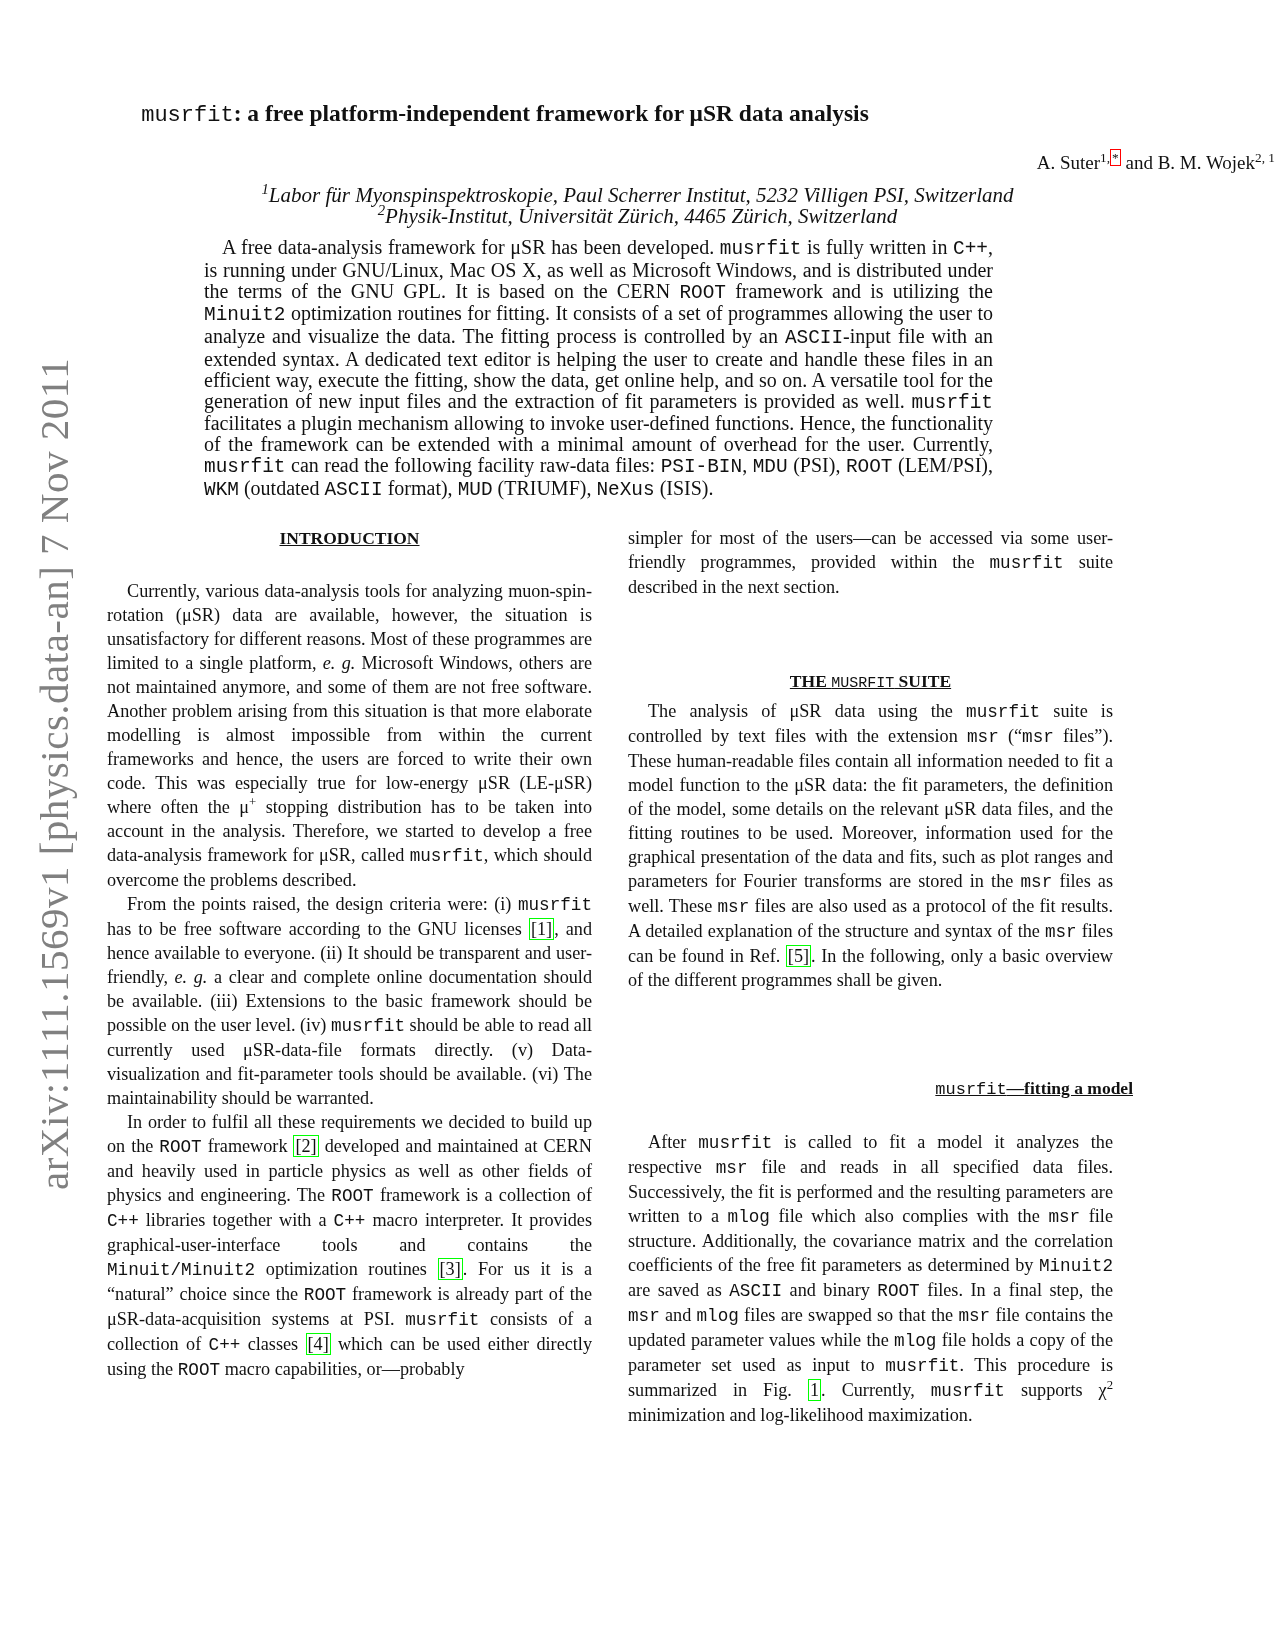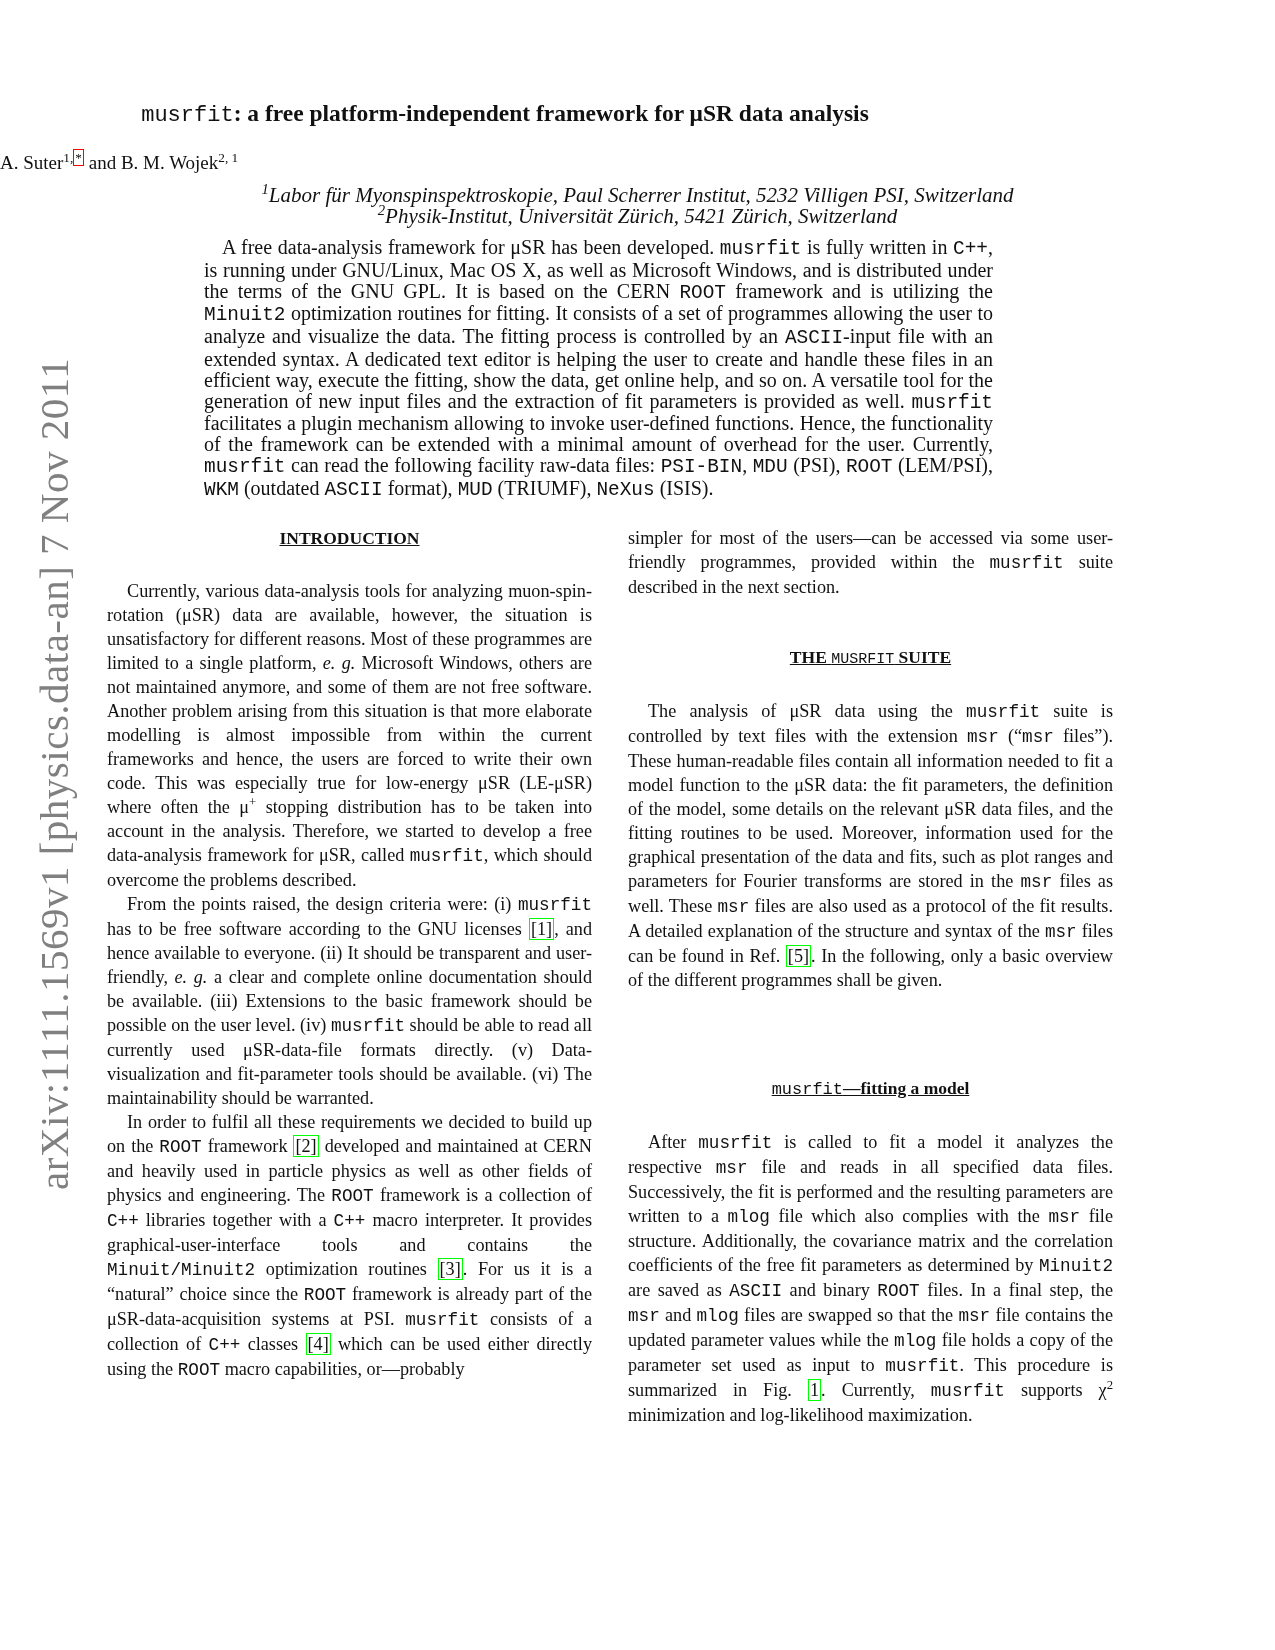--- a/index.html
+++ b/index.html
@@ -22,21 +22,21 @@
     width: 820px;
   }
 
   .title {
     position: absolute; top: 100px; left: 0; width: 1010px; text-align: center;
     font-family: "Liberation Serif", serif; font-weight: bold; font-size: 23.5px;
   }
   .title .tt { font-weight: normal; font-size: 22px; }
 
   .authors {
-    position: absolute; top: 152px; left: 0; width: 1275px; text-align: left;
+    position: absolute; top: 152px; left: 0; width: 1275px; text-align: right;
     font-family: "Liberation Serif", serif; font-size: 19px;
   }
   .affil {
     position: absolute; left: 0; width: 1275px; text-align: center;
     font-family: "Liberation Serif", serif; font-style: italic; font-size: 21px;
   }
   .affil1 { top: 183px; }
   .affil2 { top: 204px; }
 
   .abstract {
@@ -72,46 +72,46 @@
 </div>
 
 <div class="authors">
   <span>A. Suter</span><span class="sup">1,</span><a class="sup fnlink">*</a><span> and </span><span>B. M. Wojek</span><span class="sup">2, 1</span>
 </div>
 
 <div class="affil affil1">
   <span class="sup">1</span><span>Labor für Myonspinspektroskopie, Paul Scherrer Institut, 5232 Villigen PSI, Switzerland</span>
 </div>
 <div class="affil affil2">
-  <span class="sup">2</span><span>Physik-Institut, Universität Zürich, 5421 Zürich, Switzerland</span>
+  <span class="sup">2</span><span>Physik-Institut, Universität Zürich, 4465 Zürich, Switzerland</span>
 </div>
 
 <div class="abstract">
   <span>A free data-analysis framework for μSR has been developed. </span><span class="tt">musrfit</span><span> is fully written in </span><span class="tt">C++</span><span>, is running under GNU/Linux, Mac OS X, as well as Microsoft Windows, and is distributed under the terms of the GNU GPL. It is based on the CERN </span><span class="tt">ROOT</span><span> framework and is utilizing the </span><span class="tt">Minuit2</span><span> optimization routines for fitting. It consists of a set of programmes allowing the user to analyze and visualize the data. The fitting process is controlled by an </span><span class="tt">ASCII</span><span>-input file with an extended syntax. A dedicated text editor is helping the user to create and handle these files in an efficient way, execute the fitting, show the data, get online help, and so on. A versatile tool for the generation of new input files and the extraction of fit parameters is provided as well. </span><span class="tt">musrfit</span><span> facilitates a plugin mechanism allowing to invoke user-defined functions. Hence, the functionality of the framework can be extended with a minimal amount of overhead for the user. Currently, </span><span class="tt">musrfit</span><span> can read the following facility raw-data files: </span><span class="tt">PSI-BIN</span><span>, </span><span class="tt">MDU</span><span> (PSI), </span><span class="tt">ROOT</span><span> (LEM/PSI), </span><span class="tt">WKM</span><span> (outdated </span><span class="tt">ASCII</span><span> format), </span><span class="tt">MUD</span><span> (TRIUMF), </span><span class="tt">NeXus</span><span> (ISIS).</span>
 </div>
 
 <div class="heading" style="left:107px; top:528px;">INTRODUCTION</div>
 
 <div class="col col-left">
   <p><span>Currently, various data-analysis tools for analyzing muon-spin-rotation (μSR) data are available, however, the situation is unsatisfactory for different reasons. Most of these programmes are limited to a single platform, </span><span class="it">e. g.</span><span> Microsoft Windows, others are not maintained anymore, and some of them are not free software. Another problem arising from this situation is that more elaborate modelling is almost impossible from within the current frameworks and hence, the users are forced to write their own code. This was especially true for low-energy μSR (LE-μSR) where often the μ</span><span class="sup">+</span><span> stopping distribution has to be taken into account in the analysis. Therefore, we started to develop a free data-analysis framework for μSR, called </span><span class="tt">musrfit</span><span>, which should overcome the problems described.</span></p>
   <p><span>From the points raised, the design criteria were: (i) </span><span class="tt">musrfit</span><span> has to be free software according to the GNU licenses </span><a class="cite">[1]</a><span>, and hence available to everyone. (ii) It should be transparent and user-friendly, </span><span class="it">e. g.</span><span> a clear and complete online documentation should be available. (iii) Extensions to the basic framework should be possible on the user level. (iv) </span><span class="tt">musrfit</span><span> should be able to read all currently used μSR-data-file formats directly. (v) Data-visualization and fit-parameter tools should be available. (vi) The maintainability should be warranted.</span></p>
   <p><span>In order to fulfil all these requirements we decided to build up on the </span><span class="tt">ROOT</span><span> framework </span><a class="cite">[2]</a><span> developed and maintained at CERN and heavily used in particle physics as well as other fields of physics and engineering. The </span><span class="tt">ROOT</span><span> framework is a collection of </span><span class="tt">C++</span><span> libraries together with a </span><span class="tt">C++</span><span> macro interpreter. It provides graphical-user-interface tools and contains the </span><span class="tt">Minuit/Minuit2</span><span> optimization routines </span><a class="cite">[3]</a><span>.  For us it is a “natural” choice since the </span><span class="tt">ROOT</span><span> framework is already part of the μSR-data-acquisition systems at PSI. </span><span class="tt">musrfit</span><span> consists of a collection of </span><span class="tt">C++</span><span> classes </span><a class="cite">[4]</a><span> which can be used either directly using the </span><span class="tt">ROOT</span><span> macro capabilities, or—probably</span></p>
 </div>
 
 <div class="col col-right" style="top:526px;">
   <p class="noindent"><span>simpler for most of the users—can be accessed via some user-friendly programmes, provided within the </span><span class="tt">musrfit</span><span> suite described in the next section.</span></p>
 </div>
 
-<div class="heading" style="left:628px; top:647px;">
+<div class="heading" style="left:628px; top:671px;">
   <span>THE </span><span class="sc">MUSRFIT</span><span> SUITE</span>
 </div>
 
 <div class="col col-right" style="top:699px;">
   <p><span>The analysis of μSR data using the </span><span class="tt">musrfit</span><span> suite is controlled by text files with the extension </span><span class="tt">msr</span><span> (“</span><span class="tt">msr</span><span> files”). These human-readable files contain all information needed to fit a model function to the μSR data: the fit parameters, the definition of the model, some details on the relevant μSR data files, and the fitting routines to be used. Moreover, information used for the graphical presentation of the data and fits, such as plot ranges and parameters for Fourier transforms are stored in the </span><span class="tt">msr</span><span> files as well. These </span><span class="tt">msr</span><span> files are also used as a protocol of the fit results.  A detailed explanation of the structure and syntax of the </span><span class="tt">msr</span><span> files can be found in Ref. </span><a class="cite">[5]</a><span>. In the following, only a basic overview of the different programmes shall be given.</span></p>
 </div>
 
-<div class="heading" style="left:628px; top:1078px;">
+<div class="heading" style="left:648px; top:1078px;text-align:right;">
   <span class="tt">musrfit</span><span>—fitting a model</span>
 </div>
 
 <div class="col col-right" style="top:1130px;">
   <p><span>After </span><span class="tt">musrfit</span><span> is called to fit a model it analyzes the respective </span><span class="tt">msr</span><span> file and reads in all specified data files. Successively, the fit is performed and the resulting parameters are written to a </span><span class="tt">mlog</span><span> file which also complies with the </span><span class="tt">msr</span><span> file structure. Additionally, the covariance matrix and the correlation coefficients of the free fit parameters as determined by </span><span class="tt">Minuit2</span><span> are saved as </span><span class="tt">ASCII</span><span> and binary </span><span class="tt">ROOT</span><span> files. In a final step, the </span><span class="tt">msr</span><span> and </span><span class="tt">mlog</span><span> files are swapped so that the </span><span class="tt">msr</span><span> file contains the updated parameter values while the </span><span class="tt">mlog</span><span> file holds a copy of the parameter set used as input to </span><span class="tt">musrfit</span><span>. This procedure is summarized in Fig. </span><a class="cite">1</a><span>. Currently, </span><span class="tt">musrfit</span><span> supports χ</span><span class="sup">2</span><span> minimization and log-likelihood maximization.</span></p>
 </div>
 
 </body></html>

